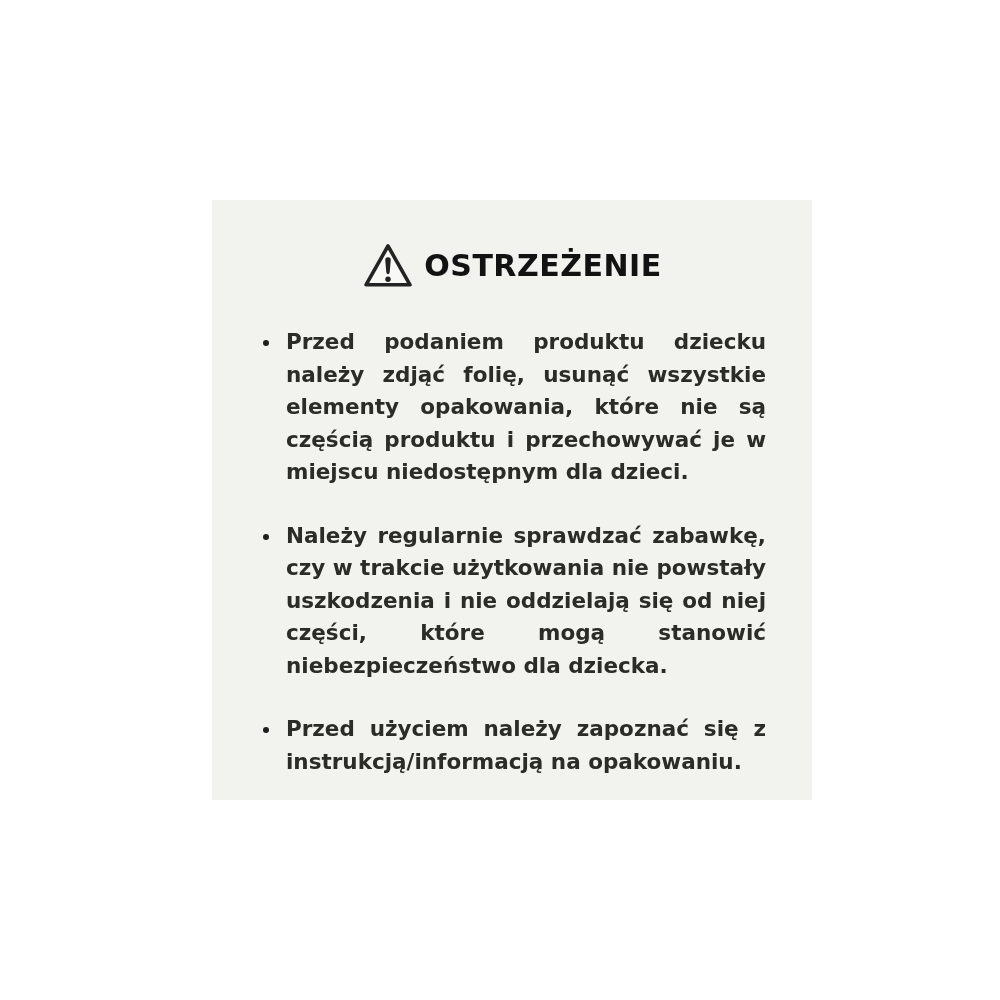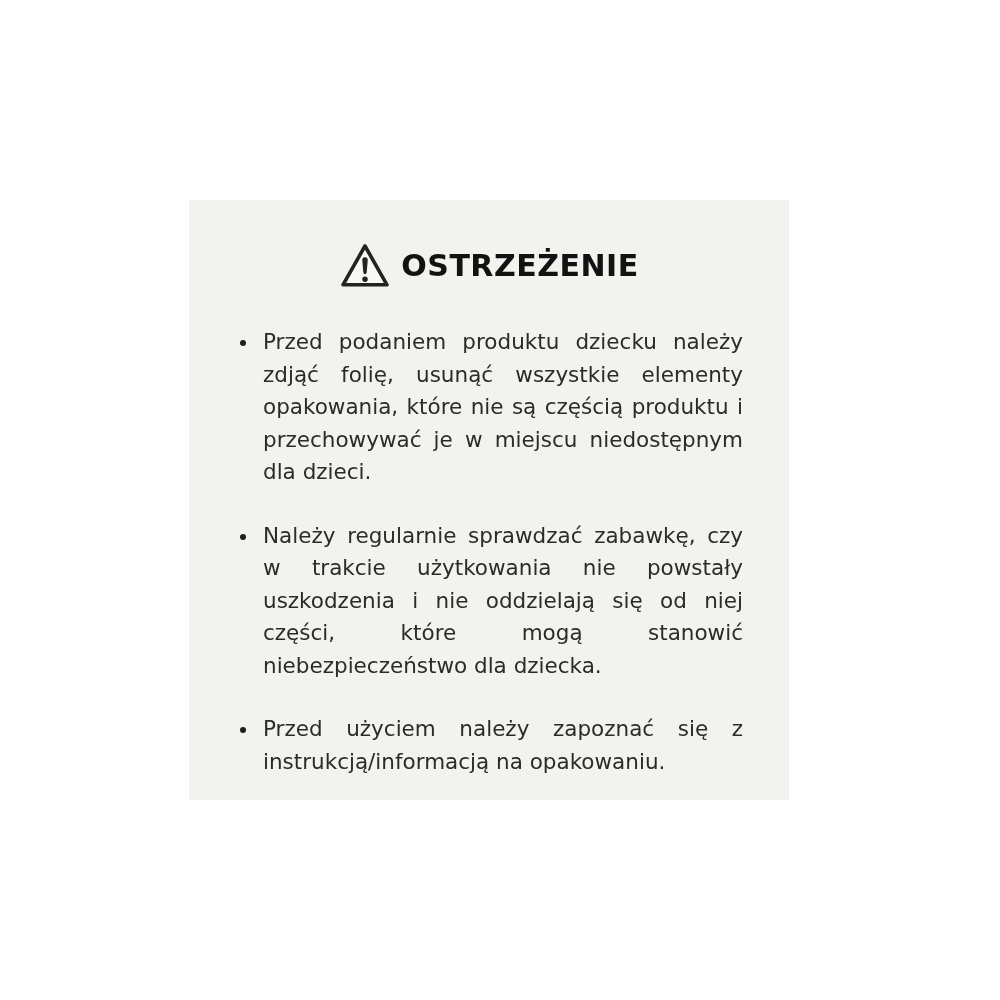--- a/index.html
+++ b/index.html
@@ -9,21 +9,21 @@
   body {
     width: 1000px;
     height: 1000px;
     background: #ffffff;
     font-family: "DejaVu Sans", "Liberation Sans", sans-serif;
     position: relative;
     overflow: hidden;
   }
   .warning-card {
     position: absolute;
-    left: 189px;
+    left: 212px;
     top: 200px;
     width: 600px;
     height: 600px;
     box-sizing: border-box;
     background: #f2f2ee;
     padding: 40px 46px 40px 46px;
   }
   .warning-header {
     display: flex;
     align-items: center;
@@ -44,20 +44,21 @@
     line-height: 1;
     white-space: nowrap;
   }
   .warning-list {
     margin: 0;
     padding: 0 0 0 24px;
     list-style: disc outside;
     color: #2b2b28;
     font-size: 21.5px;
     line-height: 32.5px;
+    font-weight: bold;
   }
   .warning-list li {
     text-align: justify;
     text-justify: inter-word;
     padding-left: 4px;
     margin-bottom: 31px;
   }
   .warning-list li:last-child {
     margin-bottom: 12px;
   }

